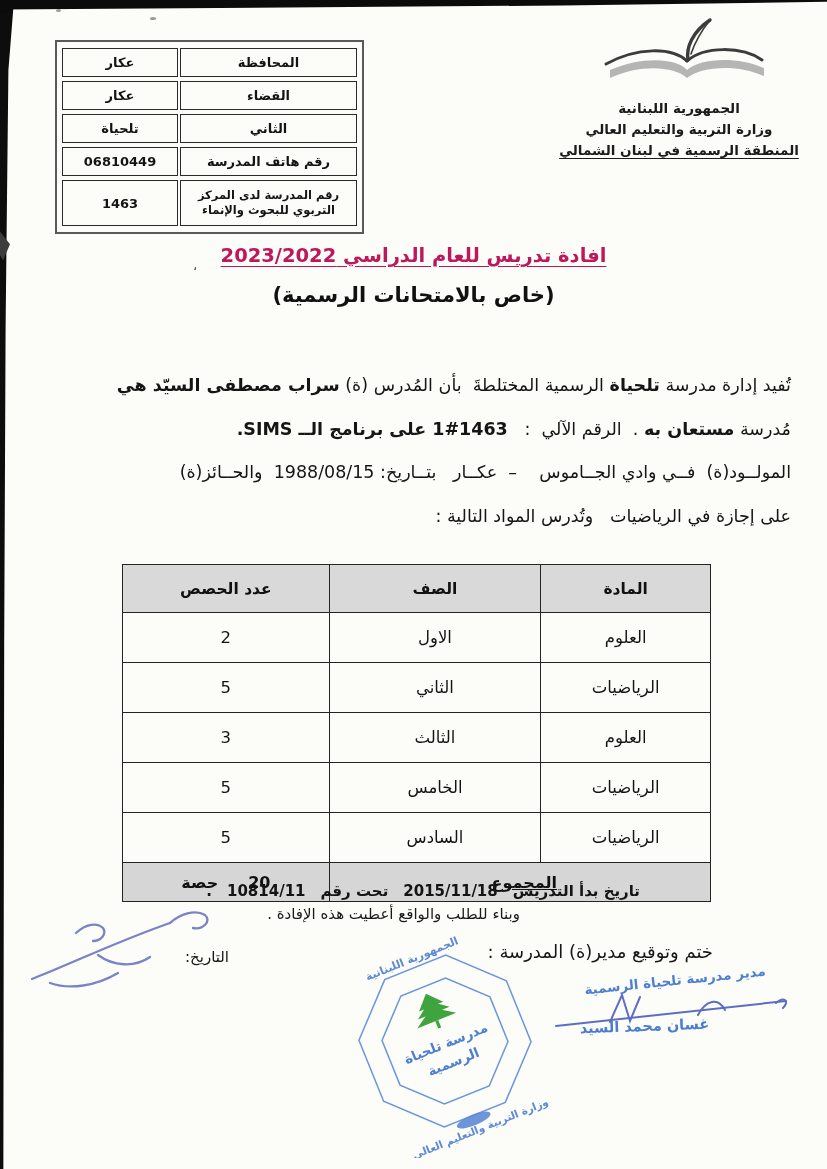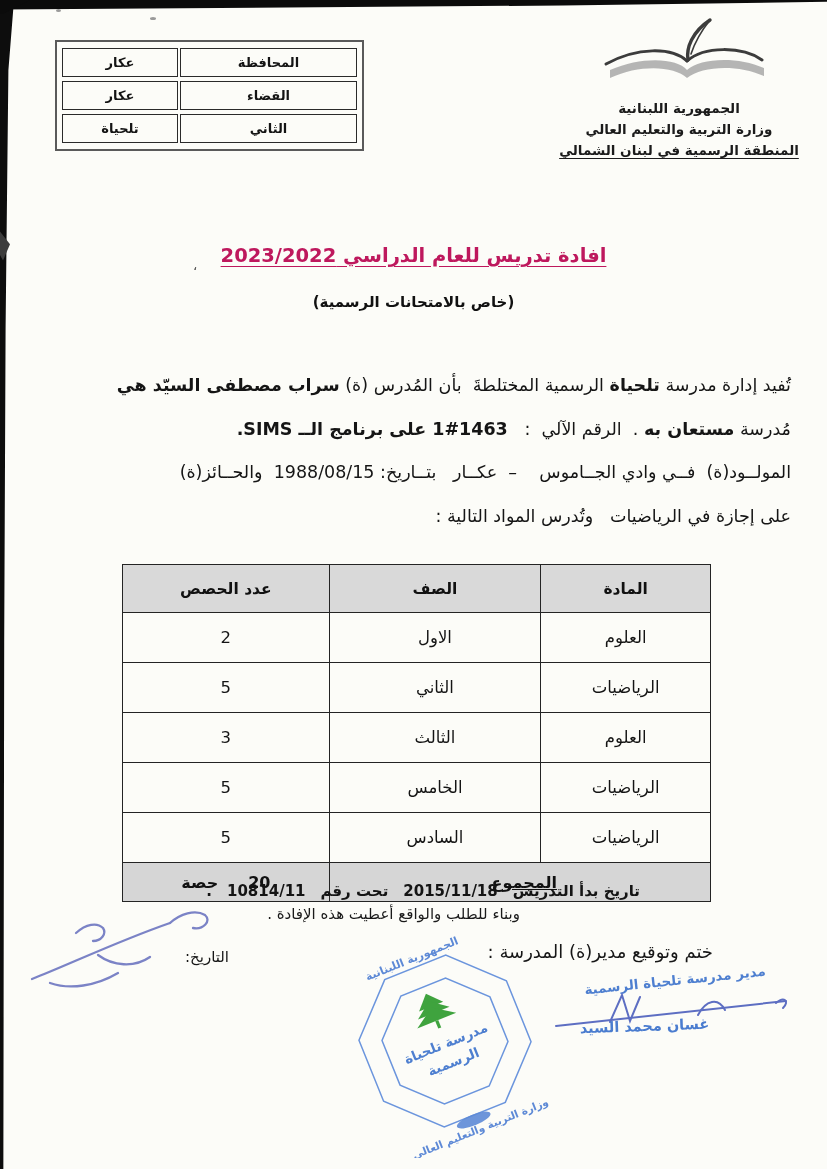--- a/index.html
+++ b/index.html
@@ -25,21 +25,21 @@
   table.info{width:100%;border-collapse:separate;border-spacing:2px 4px;direction:ltr;}
   table.info td{border:1.4px solid #2a2a2a;text-align:center;vertical-align:middle;
                 font-weight:700;font-size:13px;height:25px;color:#141414;}
   table.info td.val{width:112px;}
   table.info tr.tall td{height:42px;}
   table.info td.small{font-size:11.5px;line-height:1.3;}
   
   .title-wrap{position:absolute;top:244px;left:0;right:0;text-align:center;direction:rtl;}
   .title-main{display:inline-block;font-size:19.5px;font-weight:700;text-decoration:underline;
               text-underline-offset:4px;color:#be185d;}
-  .title-sub{margin-top:26px;font-size:15px;font-weight:700;color:#111;}
+  .title-sub{margin-top:16px;font-size:21px;font-weight:700;color:#111;}
   .title-mark{position:absolute;left:193px;top:14px;font-size:13px;color:#444;}
   
   .body-text{position:absolute;top:364px;right:36px;left:30px;direction:rtl;}
   .body-line{text-align:right;white-space:nowrap;font-size:17.5px;line-height:43.5px;height:43.5px;color:#151515;}
   .body-line .b{font-weight:700;margin-top:21px;}
   .num{direction:ltr;unicode-bidi:embed;}
   
   .sched-wrap{position:absolute;left:122px;top:556px;width:589px;margin-top:8px;}
   table.sched{width:100%;border-collapse:collapse;direction:ltr;}
   table.sched th,table.sched td{border:1.5px solid #242424;text-align:center;vertical-align:middle;}
@@ -95,20 +95,28 @@
             <td class="val">عكار</td>
             <td>المحافظة</td>
           </tr>
           <tr>
             <td class="val">عكار</td>
             <td>القضاء</td>
           </tr>
           <tr>
             <td class="val">تلحياة</td>
             <td>الثاني</td>
+          </tr>
+          <tr>
+            <td class="val">06810449</td>
+            <td>رقم هاتف المدرسة</td>
+          </tr>
+          <tr class="tall">
+            <td class="val">1463</td>
+            <td class="small">رقم المدرسة لدى المركز التربوي للبحوث والإنماء</td>
           </tr>
         </tbody>
       </table>
   </div>
 
   <div class="title-wrap">
     <span class="title-mark">،</span>
     <div class="title-main">
       <span>افادة تدريس للعام الدراسي </span><span class="num">2023/2022</span>
     </div>

